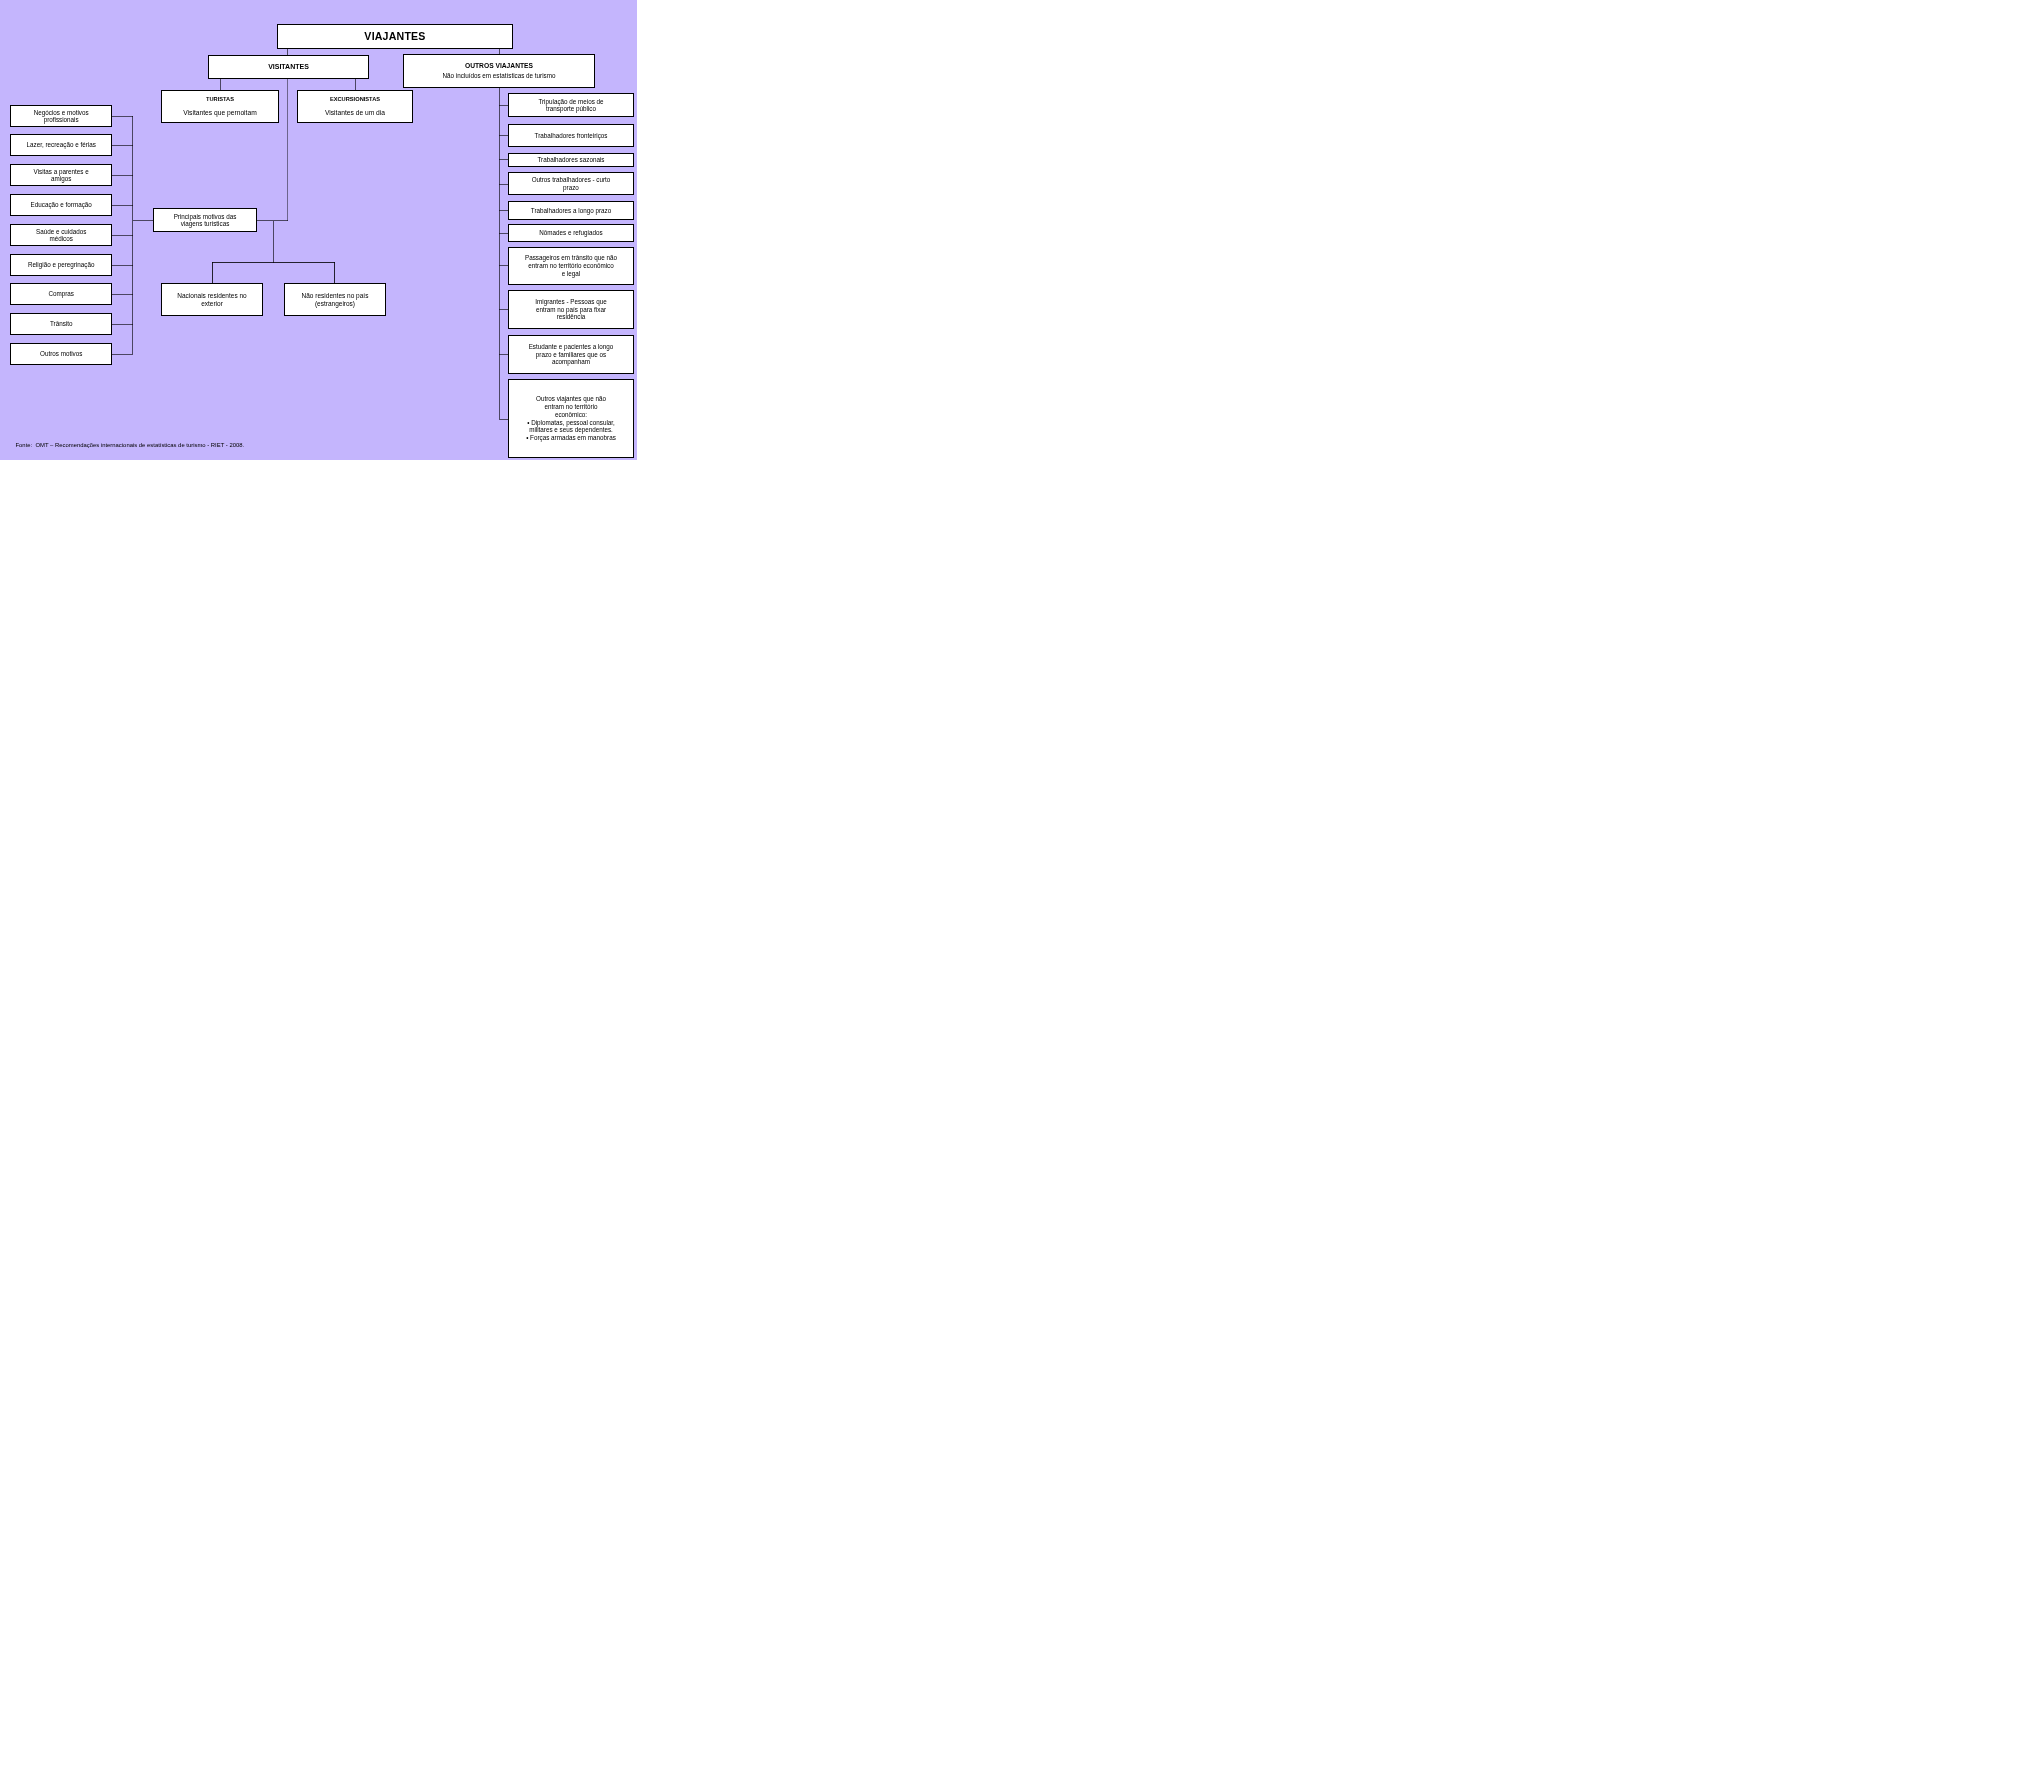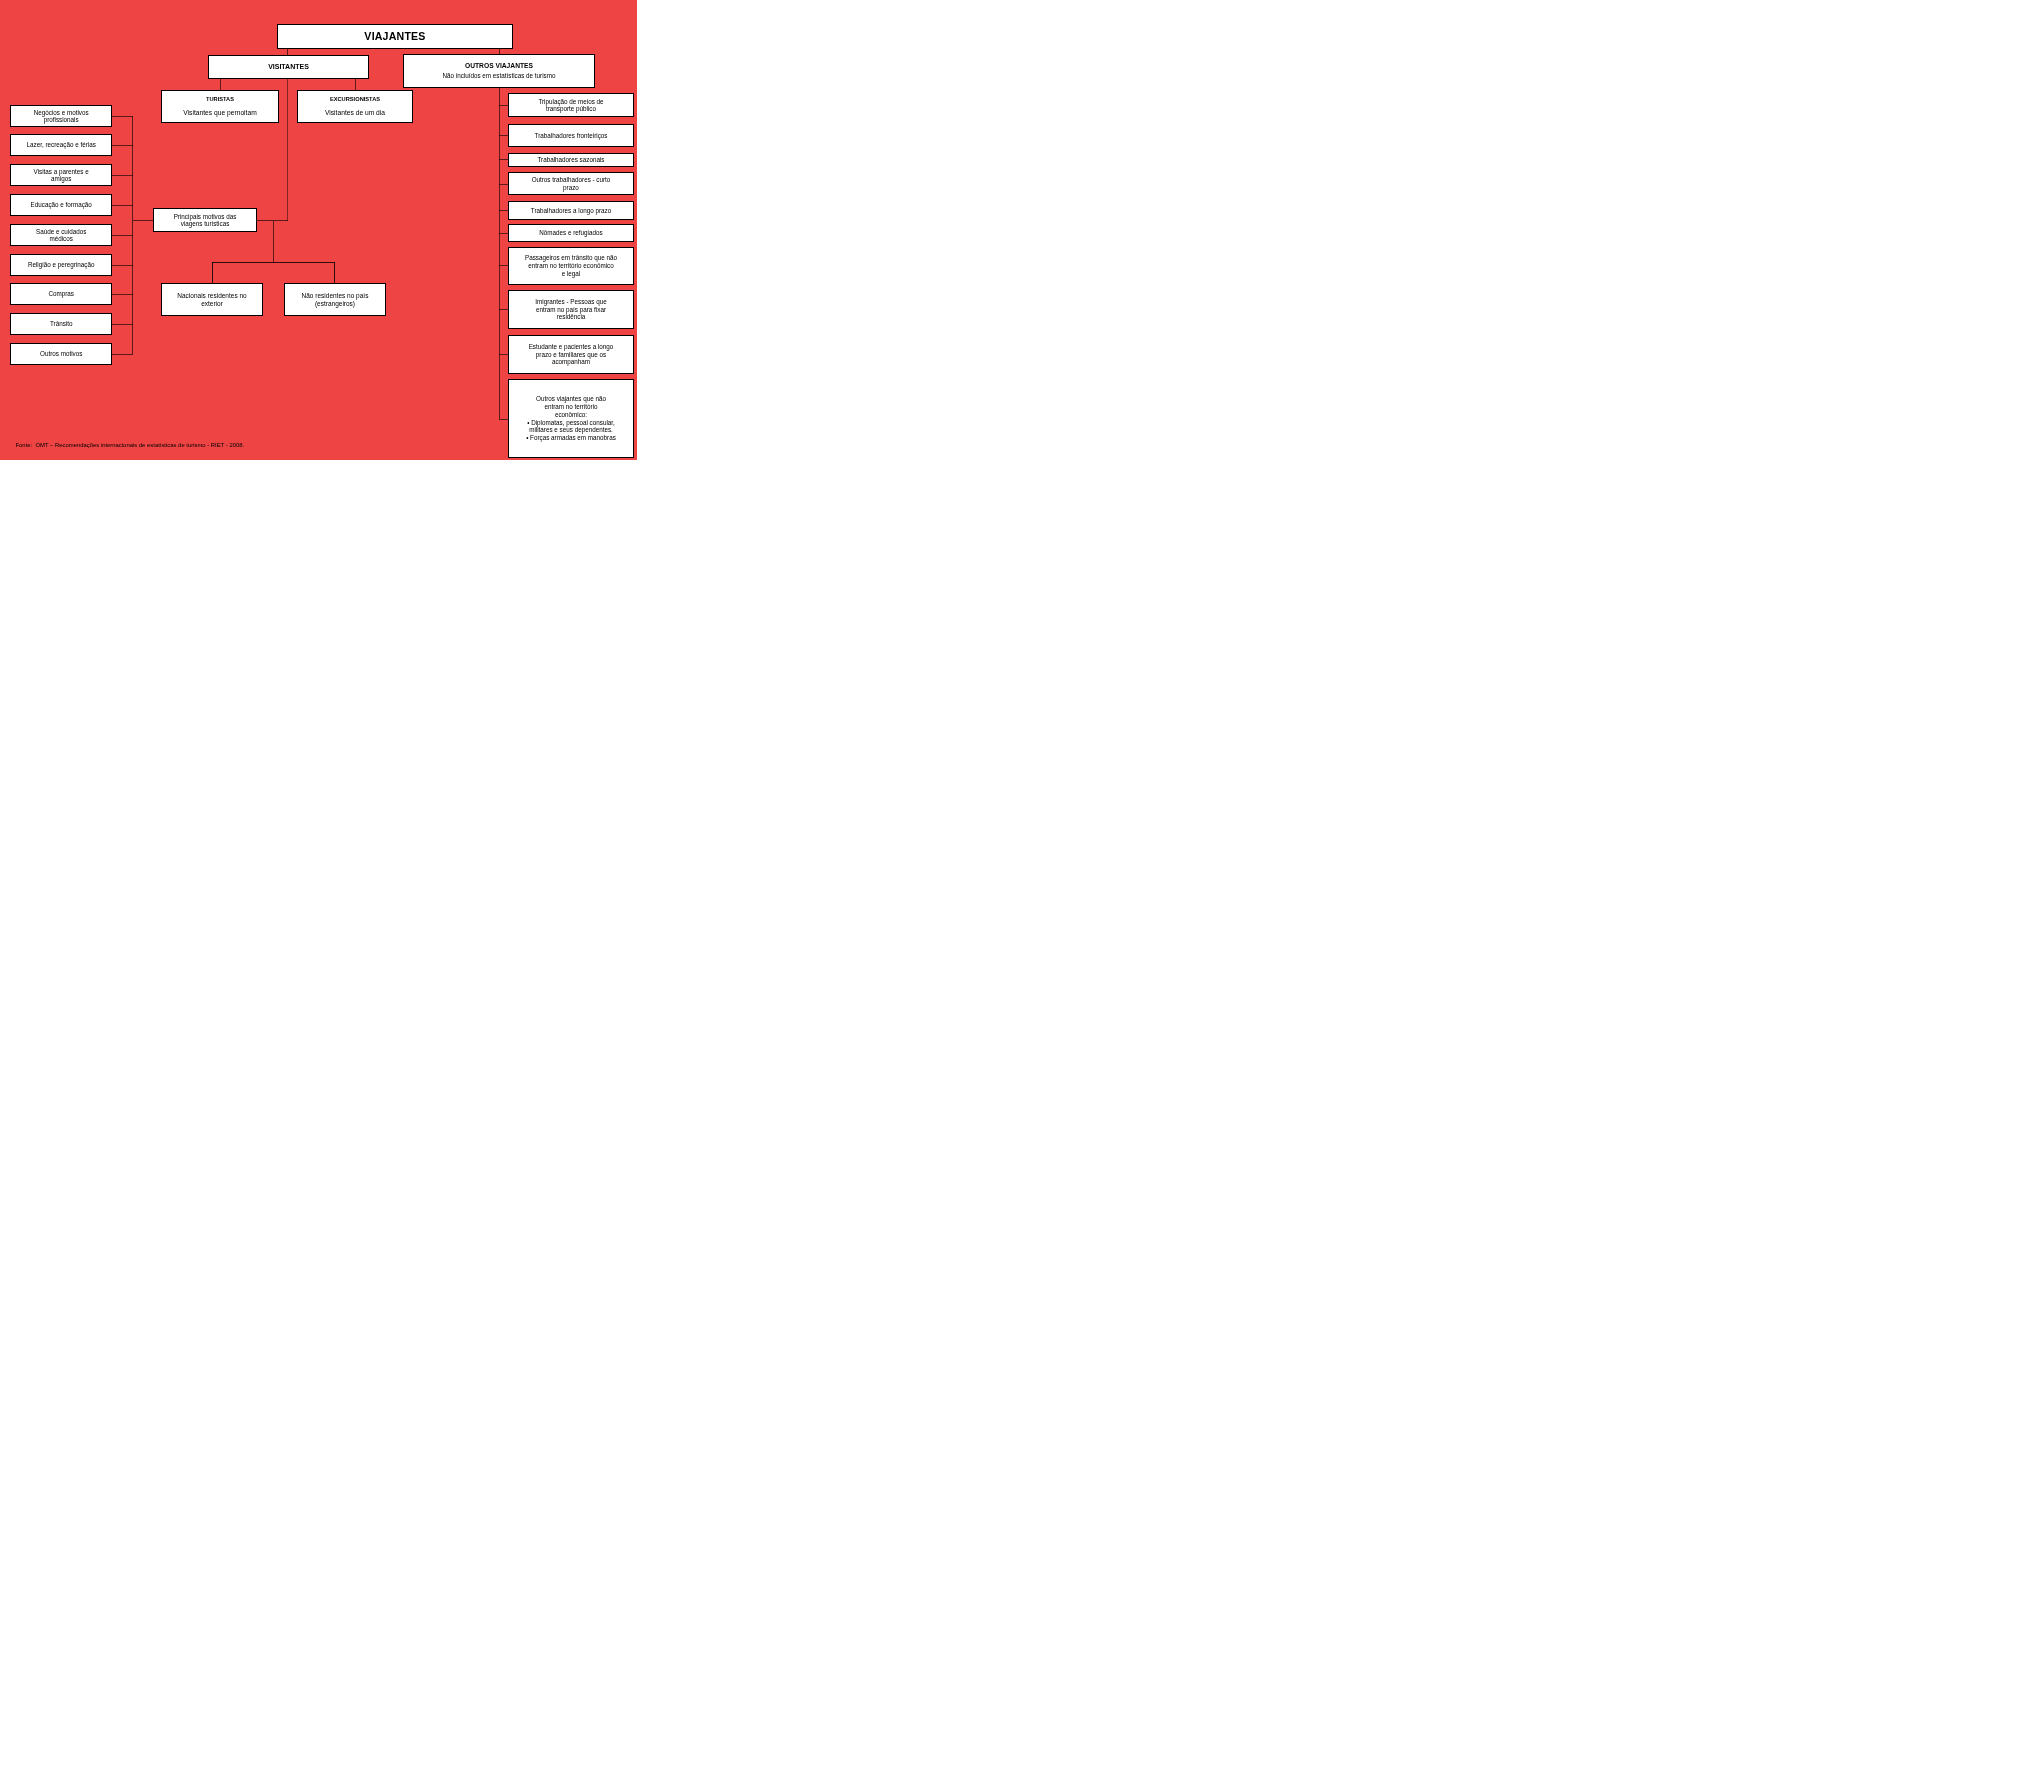--- a/index.html
+++ b/index.html
@@ -7,21 +7,21 @@
     margin: 0;
     padding: 0;
     background: #ffffff;
     font-family: "Liberation Sans", "DejaVu Sans", sans-serif;
     color: #000000;
   }
   #canvas {
     position: relative;
     width: 637px;
     height: 460px;
-    background: #ef4444;
+    background: #c4b5fd;
     overflow: hidden;
   }
   #connectors {
     position: absolute;
     left: 0; top: 0;
     width: 637px;
     height: 460px;
   }
   .box {
     position: absolute;

